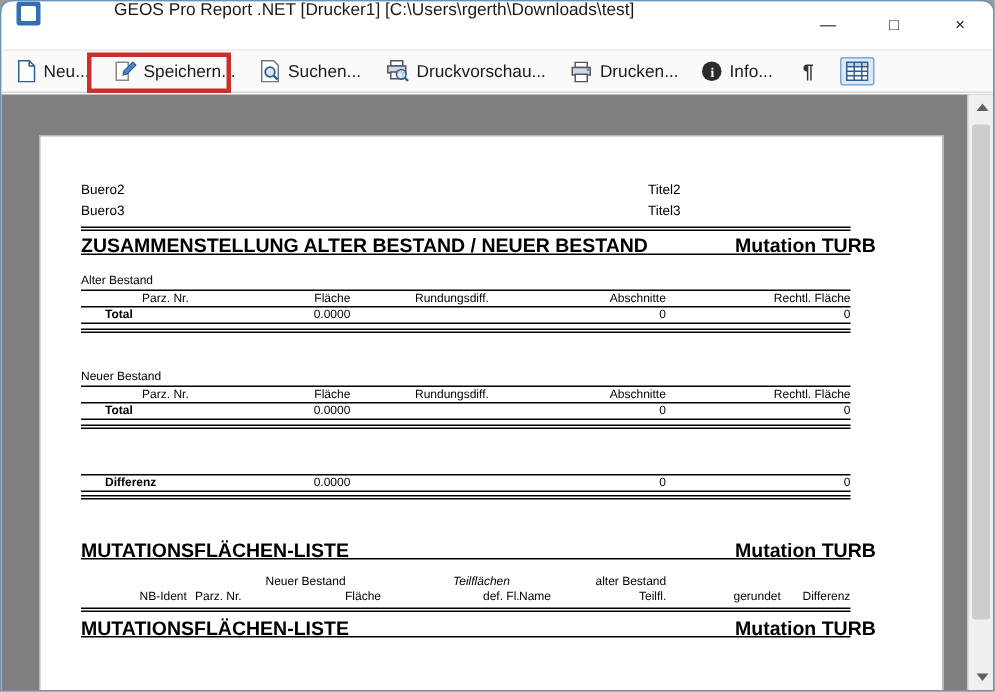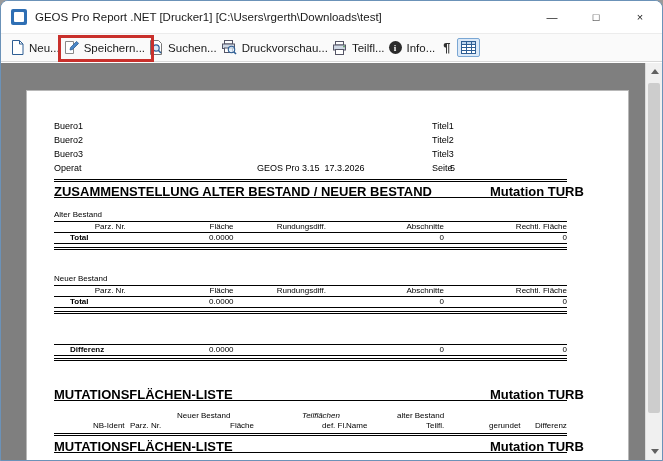--- a/index.html
+++ b/index.html
@@ -2,32 +2,32 @@
 <html><head>
 <meta charset="utf-8">
 <style>
   * { margin:0; padding:0; box-sizing:border-box; }
   html,body { width:663px; height:461px; overflow:hidden; background:#9a9a9a;
               font-family:"Liberation Sans", sans-serif; }
   .window { position:relative; width:663px; height:461px; background:#fff;
             border:1px solid #6b92b8; border-radius:8px 8px 0 0; overflow:hidden; }
 
   
-  .titlebar { height:32px; display:flex; align-items:center; padding-left:10px; background:#fff; }
+  .titlebar { height:32px; display:flex; padding-left:10px; background:#fff;gap:41px; }
   .app-icon { width:16px; height:16px; background:#2f6fb4; border-radius:2px; position:relative; flex:0 0 auto; }
   .app-icon::after { content:""; position:absolute; left:3px; top:3px; right:3px; bottom:3px;
                      background:#fff; border-radius:1px; }
   .wtitle { font-size:11.5px; color:#1a1a1a; margin-left:8px; flex:1 1 auto;
             white-space:nowrap; overflow:hidden; }
   .win-controls { display:flex; height:32px; flex:0 0 auto; }
   .wc { width:44px; height:32px; border:none; background:transparent; font-size:11px; color:#222;
         display:flex; align-items:center; justify-content:center; font-family:inherit; cursor:default; }
 
   
-  .toolbar { position:relative; height:29px; display:flex; align-items:center; 
+  .toolbar { position:relative; height:29px; display:flex; align-items:center; gap:12px;
              padding:0 8px; background:#fafafa; border-top:1px solid #ececec; border-bottom:1px solid #d8d8d8; }
   .tbtn { display:flex; align-items:center; gap:5px; border:none; background:transparent;
           font-size:11.5px; color:#1a1a1a; font-family:inherit; padding:2px 2px; cursor:default; }
   .tbtn svg { display:block; }
   .pilcrow { font-size:13px; font-weight:bold; color:#333; padding:0 4px; }
   .grid-btn { background:#dce9f7; border:1px solid #7aa7d4; padding:2px 3px; border-radius:2px; }
   .info-circ { width:13px; height:13px; border-radius:50%; background:#2b2b2b; color:#fff;
                display:inline-flex; align-items:center; justify-content:center;
                font-size:9px; font-weight:bold; font-family:"Liberation Serif", serif; }
   .info-circ::before { content:"i"; }
@@ -137,21 +137,21 @@
     </button>
     <button class="tbtn">
       <span>
           <svg width="15" height="14">
             <rect x="3.5" y="0.5" width="8" height="3.5" fill="#fff" stroke="#556"></rect>
             <rect x="1.5" y="4" width="12" height="5" fill="#cfd8e4" stroke="#556"></rect>
             <rect x="3.5" y="8.5" width="8" height="5" fill="#fff" stroke="#556"></rect>
             <circle cx="12" cy="5.5" r="0.9" fill="#5a9a5a"></circle>
           </svg>
         </span>
-      <span>Teilfl...</span>
+      <span>Drucken...</span>
     </button>
     <button class="tbtn">
       <span class="info-circ"></span>
       <span>Info...</span>
     </button>
     <button class="tbtn">
       <span class="pilcrow">¶</span>
     </button>
     <button class="tbtn grid-btn">
       <span>
@@ -166,35 +166,26 @@
         </span>
     </button>
     <div class="highlight"></div>
   </div>
 
   <div class="preview">
     <div class="page">
       <div class="content">
 
         <div class="hrow">
-          <span class="hl">Buero1</span>
-          <span class="hr">Titel1</span>
-        </div>
-        <div class="hrow">
           <span class="hl">Buero2</span>
           <span class="hr">Titel2</span>
         </div>
         <div class="hrow">
           <span class="hl">Buero3</span>
           <span class="hr">Titel3</span>
-        </div>
-        <div class="hrow">
-          <span class="hl">Operat</span>
-          <span class="hc">GEOS Pro 3.15  17.3.2026</span>
-          <span class="hr"><span>Seite</span><span class="seite-num">5</span></span>
         </div>
 
         <div class="s2"></div>
         <div class="dblrule"></div>
         <div class="s2"></div>
 
         <div class="titlerow">
           <span>ZUSAMMENSTELLUNG ALTER BESTAND / NEUER BESTAND</span>
           <span class="mut">Mutation TURB</span>
         </div>

